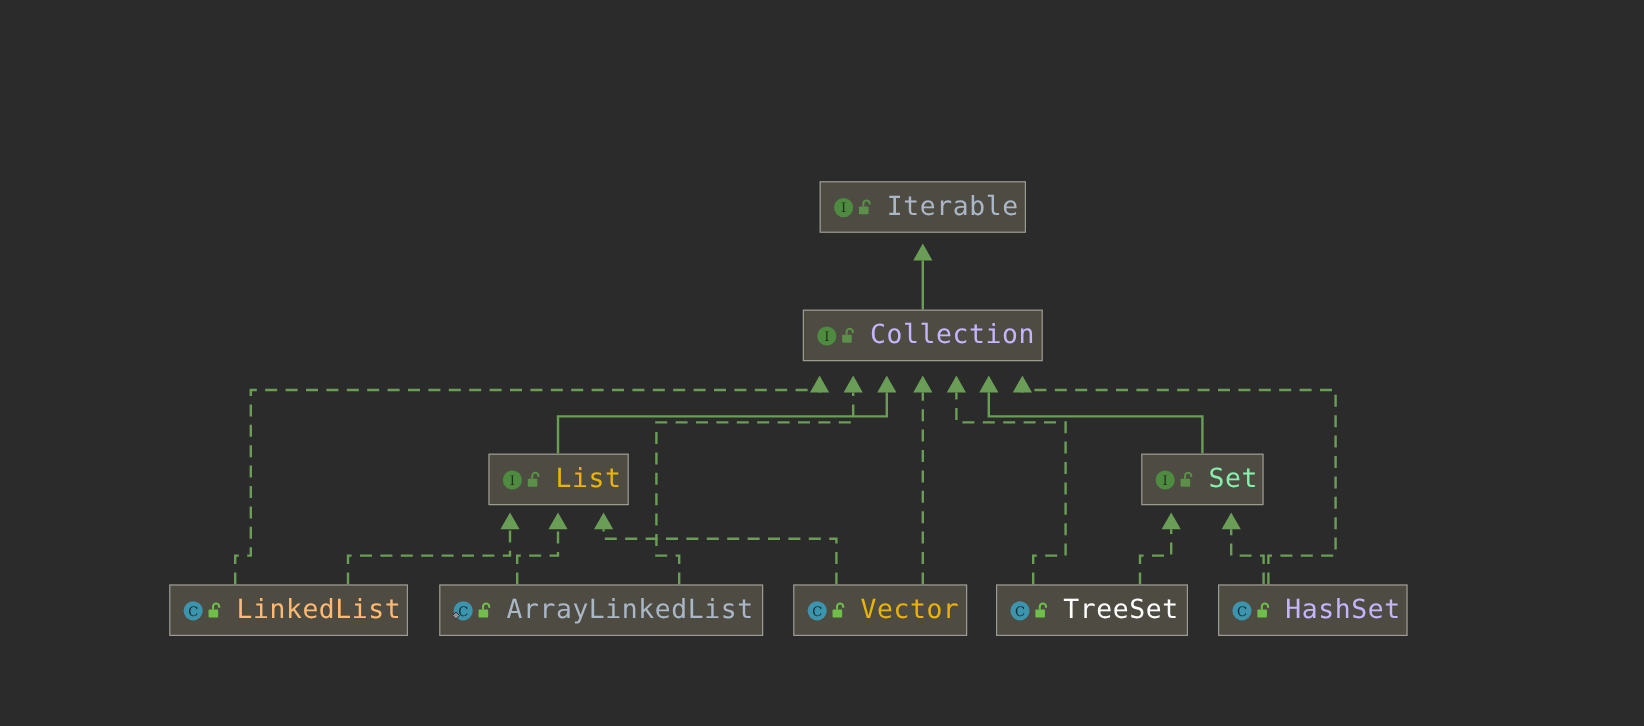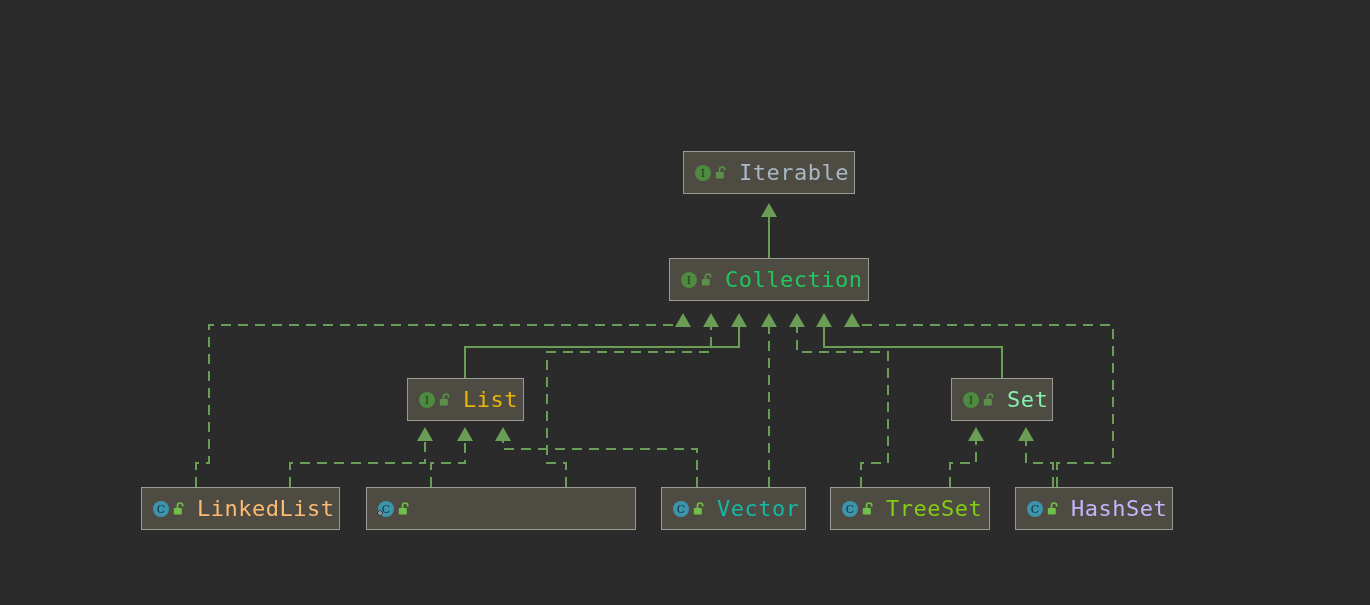--- a/index.html
+++ b/index.html
@@ -143,21 +143,21 @@
         <span class="node-icons">
           <span class="type-icon"><svg viewBox="0 0 18 18" width="18" height="18">
               <circle cx="9" cy="9" r="8" fill="#4e8a3f"></circle>
               <text x="9" y="13" text-anchor="middle" font-size="11" font-family="&quot;DejaVu Serif&quot;,&quot;Liberation Serif&quot;,serif" fill="#1f3318">I</text>
             </svg></span>
           <span class="vis-icon"><svg viewBox="0 0 14 16" width="14" height="16">
               <path d="M4.5 7 V4.6 A2.6 2.6 0 0 1 9.7 4.6 V5.4" fill="none" stroke="#5b8f4a" stroke-width="1.7"></path>
               <rect x="0.8" y="7" width="8" height="6.6" rx="0.8" fill="#5b8f4a"></rect>
             </svg></span>
         </span>
-        <span class="node-label" style="color: #22c55e;">Collection</span>
+        <span class="node-label" style="color: #c4b5fd;">Collection</span>
       </div>
       <div class="node" style="left: 407px; top: 378px; width: 117px; height: 43px; background: rgb(78, 75, 66); border-color: rgb(155, 155, 147);">
         <span class="node-icons">
           <span class="type-icon"><svg viewBox="0 0 18 18" width="18" height="18">
               <circle cx="9" cy="9" r="8" fill="#4e8a3f"></circle>
               <text x="9" y="13" text-anchor="middle" font-size="11" font-family="&quot;DejaVu Serif&quot;,&quot;Liberation Serif&quot;,serif" fill="#1f3318">I</text>
             </svg></span>
           <span class="vis-icon"><svg viewBox="0 0 14 16" width="14" height="16">
               <path d="M4.5 7 V4.6 A2.6 2.6 0 0 1 9.7 4.6 V5.4" fill="none" stroke="#5b8f4a" stroke-width="1.7"></path>
               <rect x="0.8" y="7" width="8" height="6.6" rx="0.8" fill="#5b8f4a"></rect>
@@ -196,46 +196,47 @@
           <span class="type-icon"><svg viewBox="0 0 18 18" width="18" height="18">
               <circle cx="9" cy="9" r="8" fill="#3d94ad"></circle>
               <text x="9" y="13" text-anchor="middle" font-size="11" font-family="&quot;DejaVu Serif&quot;,&quot;Liberation Serif&quot;,serif" fill="#123038">C</text>
               <polygon points="3,10 6,13 3,16 0,13" fill="#8a9098" stroke="#2b2b2b" stroke-width="0.8"></polygon>
             </svg></span>
           <span class="vis-icon"><svg viewBox="0 0 14 16" width="14" height="16">
               <path d="M4.5 7 V4.6 A2.6 2.6 0 0 1 9.7 4.6 V5.4" fill="none" stroke="#6fbf4a" stroke-width="1.7"></path>
               <rect x="0.8" y="7" width="8" height="6.6" rx="0.8" fill="#6fbf4a"></rect>
             </svg></span>
         </span>
+        <span class="node-label" style="color: rgb(169, 183, 198);">ArrayLinkedList</span>
       </div>
       <div class="node" style="left: 661px; top: 487px; width: 145px; height: 43px; background: rgb(78, 75, 66); border-color: rgb(155, 155, 147);">
         <span class="node-icons">
           <span class="type-icon"><svg viewBox="0 0 18 18" width="18" height="18">
               <circle cx="9" cy="9" r="8" fill="#3d94ad"></circle>
               <text x="9" y="13" text-anchor="middle" font-size="11" font-family="&quot;DejaVu Serif&quot;,&quot;Liberation Serif&quot;,serif" fill="#123038">C</text>
             </svg></span>
           <span class="vis-icon"><svg viewBox="0 0 14 16" width="14" height="16">
               <path d="M4.5 7 V4.6 A2.6 2.6 0 0 1 9.7 4.6 V5.4" fill="none" stroke="#6fbf4a" stroke-width="1.7"></path>
               <rect x="0.8" y="7" width="8" height="6.6" rx="0.8" fill="#6fbf4a"></rect>
             </svg></span>
         </span>
-        <span class="node-label" style="color: #14b8a6; text-align: center;">Vector</span>
+        <span class="node-label" style="color: #eab308; text-align: center;">Vector</span>
       </div>
       <div class="node" style="left: 830px; top: 487px; width: 160px; height: 43px; background: rgb(78, 75, 66); border-color: rgb(155, 155, 147);">
         <span class="node-icons">
           <span class="type-icon"><svg viewBox="0 0 18 18" width="18" height="18">
               <circle cx="9" cy="9" r="8" fill="#3d94ad"></circle>
               <text x="9" y="13" text-anchor="middle" font-size="11" font-family="&quot;DejaVu Serif&quot;,&quot;Liberation Serif&quot;,serif" fill="#123038">C</text>
             </svg></span>
           <span class="vis-icon"><svg viewBox="0 0 14 16" width="14" height="16">
               <path d="M4.5 7 V4.6 A2.6 2.6 0 0 1 9.7 4.6 V5.4" fill="none" stroke="#6fbf4a" stroke-width="1.7"></path>
               <rect x="0.8" y="7" width="8" height="6.6" rx="0.8" fill="#6fbf4a"></rect>
             </svg></span>
         </span>
-        <span class="node-label" style="color: #84cc16;">TreeSet</span>
+        <span class="node-label" style="color: #ffffff;">TreeSet</span>
       </div>
       <div class="node" style="left: 1015px; top: 487px; width: 158px; height: 43px; background: rgb(78, 75, 66); border-color: rgb(155, 155, 147);">
         <span class="node-icons">
           <span class="type-icon"><svg viewBox="0 0 18 18" width="18" height="18">
               <circle cx="9" cy="9" r="8" fill="#3d94ad"></circle>
               <text x="9" y="13" text-anchor="middle" font-size="11" font-family="&quot;DejaVu Serif&quot;,&quot;Liberation Serif&quot;,serif" fill="#123038">C</text>
             </svg></span>
           <span class="vis-icon"><svg viewBox="0 0 14 16" width="14" height="16">
               <path d="M4.5 7 V4.6 A2.6 2.6 0 0 1 9.7 4.6 V5.4" fill="none" stroke="#6fbf4a" stroke-width="1.7"></path>
               <rect x="0.8" y="7" width="8" height="6.6" rx="0.8" fill="#6fbf4a"></rect>

